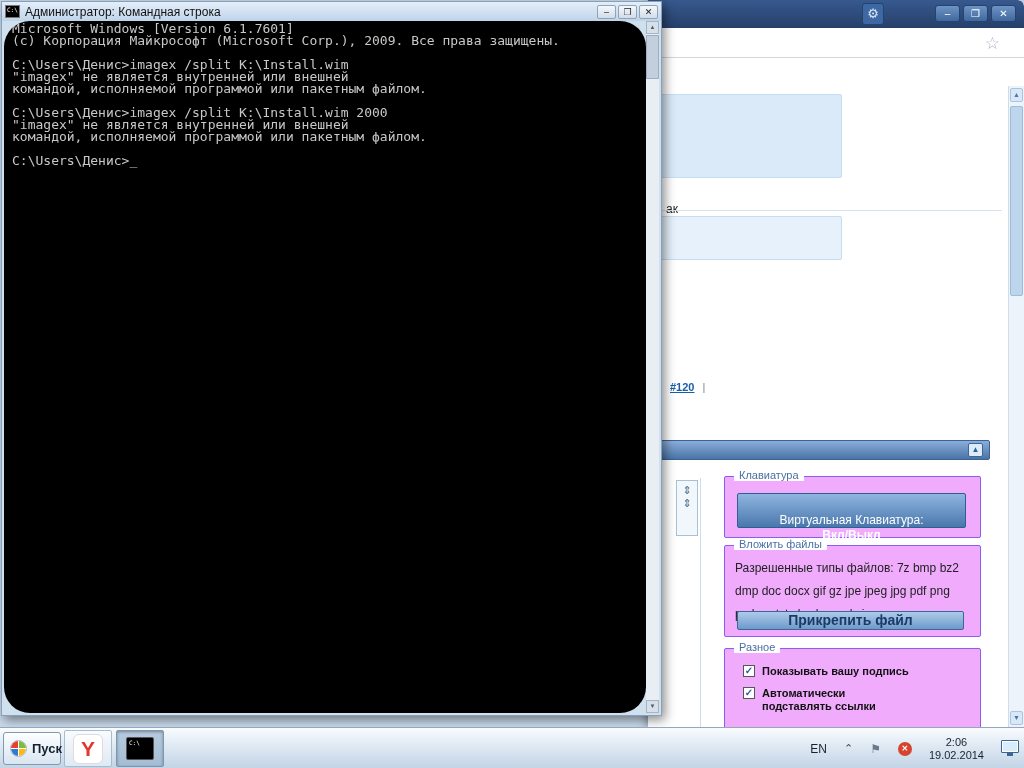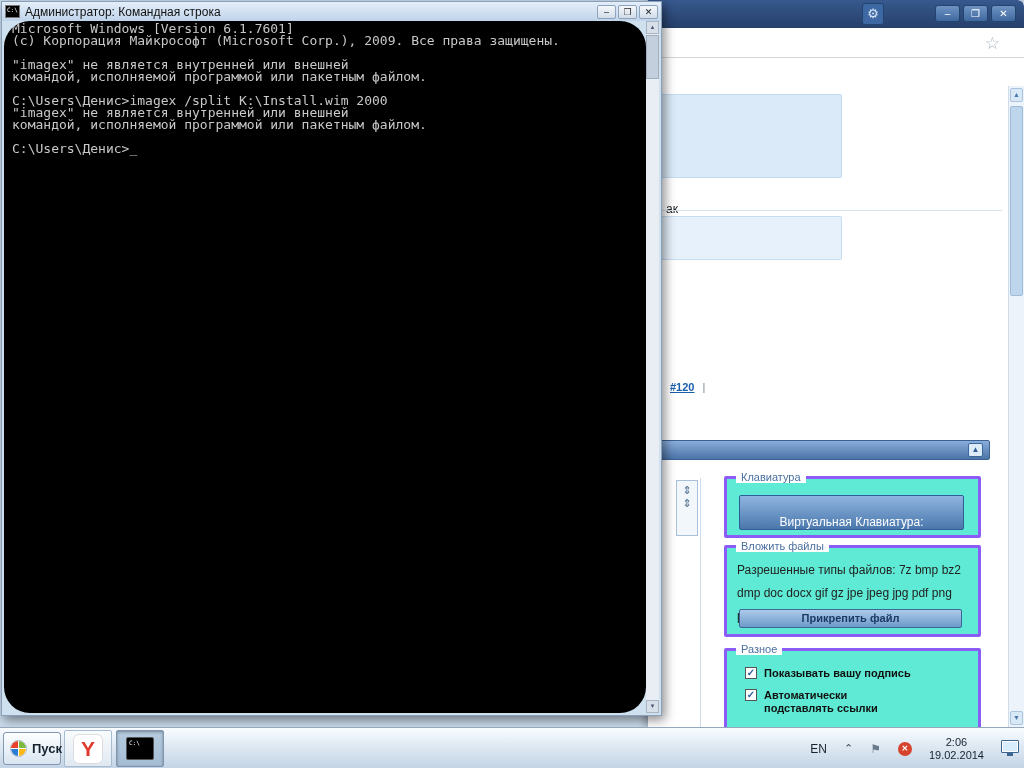--- a/index.html
+++ b/index.html
@@ -38,36 +38,36 @@
 
   .section-bar { position:absolute; left:12px; top:354px; width:330px; height:20px;
                  background:linear-gradient(#8aaedb,#4a73a6); border:1px solid #3c6294; border-radius:2px; }
   .collapse-box { position:absolute; right:6px; top:2px; width:15px; height:14px; background:#ddeaf8;
                   border:1px solid #39689f; border-radius:2px; font-size:8px; color:#2f5e96; text-align:center; line-height:12px; }
   .editor-resize { position:absolute; left:28px; top:394px; width:22px; height:56px; background:#f2f7fc;
                    border:1px solid #a8c0d8; text-align:center; padding-top:3px; }
   .rs-glyph { display:block; font-size:11px; line-height:13px; color:#4a6a8a; }
   .v-divider { position:absolute; left:52px; top:392px; bottom:0; width:1px; background:#ccdcec; }
 
-  .fieldset { position:absolute; left:76px; width:257px; border:3px solid #8b5cf6; border-radius:2px; background:#5eead4; }
+  .fieldset { position:absolute; left:76px; width:257px; border:1px solid #8b5cf6; border-radius:2px; background:#f0abfc; }
   .fs-keyboard { top:390px; height:62px; }
   .fs-attach { top:459px; height:92px; }
   .fs-misc { top:562px; height:84px; }
   .legend { position:absolute; top:-8px; left:9px; background:#fff; padding:0 5px; font-size:11px; color:#4a70a0; white-space:nowrap; }
 
   .vk-btn { position:absolute; left:12px; right:14px; top:16px; height:35px;
             background:linear-gradient(#8fb5e0,#4a77ac); border:1px solid #2f5e96; border-radius:2px;
             color:#fff; text-align:center; font-size:12px; line-height:15px; padding-top:19px; }
   .vk-line2 { font-weight:bold; }
 
   .allowed-types { position:absolute; left:10px; right:10px; top:11px; text-align:left;
                    font-size:12px; line-height:23px; color:#222; }
   .attach-btn { position:absolute; left:12px; right:16px; bottom:6px; height:19px;
                 background:linear-gradient(#aecbea,#6d9aca); border:1px solid #3c669a; border-radius:2px;
-                font-size:11px; font-weight:bold; color:#1c3a66; text-align:center; line-height:17px; }
+                font-size:14px; font-weight:bold; color:#1c3a66; text-align:center; line-height:17px; }
 
   .chk-row { position:absolute; left:18px; display:flex; gap:7px; font-size:11px; font-weight:bold; color:#111; line-height:13px; }
   .chk-row1 { top:16px; width:225px; }
   .chk-row2 { top:38px; width:175px; }
   .checkbox { width:12px; height:12px; background:#fff; border:1px solid #555; flex:none;
               color:#2c5a9c; font-size:10px; line-height:10px; text-align:center; font-weight:bold; }
 
   .pscroll { position:absolute; right:0; top:86px; bottom:0; width:16px; background:#ecf3fa; border-left:1px solid #d0dde8; }
   .ps-btn { position:absolute; left:1px; width:13px; height:14px; background:#d9e8f6; border:1px solid #aac4de;
             border-radius:2px; font-size:7px; color:#4a77ac; text-align:center; line-height:12px; }
@@ -166,20 +166,21 @@
     <div class="editor-resize">
       <span class="rs-glyph">⇕</span>
       <span class="rs-glyph">⇕</span>
     </div>
     <div class="v-divider"></div>
 
     <div class="fieldset fs-keyboard">
       <span class="legend">Клавиатура</span>
       <div class="vk-btn">
         <div>Виртуальная Клавиатура:</div>
+        <div class="vk-line2">Вкл/Выкл</div>
       </div>
     </div>
 
     <div class="fieldset fs-attach">
       <span class="legend">Вложить файлы</span>
       <div class="allowed-types">Разрешенные типы файлов: 7z bmp bz2 dmp doc docx gif gz jpe jpeg jpg pdf png psd rar txt xls xlsx xml zip</div>
       <div class="attach-btn">Прикрепить файл</div>
     </div>
 
     <div class="fieldset fs-misc">
@@ -210,20 +211,21 @@
       <span class="cbtn">–</span>
       <span class="cbtn">❐</span>
       <span class="cbtn">✕</span>
     </span>
   </div>
 
   <div class="console">
     <div class="cline">Microsoft Windows [Version 6.1.7601]</div>
     <div class="cline">(c) Корпорация Майкрософт (Microsoft Corp.), 2009. Все права защищены.</div>
     <div class="cline"></div>
+    <div class="cline">C:\Users\Денис&gt;imagex /split K:\Install.wim</div>
     <div class="cline">"imagex" не является внутренней или внешней</div>
     <div class="cline">командой, исполняемой программой или пакетным файлом.</div>
     <div class="cline"></div>
     <div class="cline">C:\Users\Денис&gt;imagex /split K:\Install.wim 2000</div>
     <div class="cline">"imagex" не является внутренней или внешней</div>
     <div class="cline">командой, исполняемой программой или пакетным файлом.</div>
     <div class="cline"></div>
     <div class="cline">C:\Users\Денис&gt;_</div>
   </div>
 

